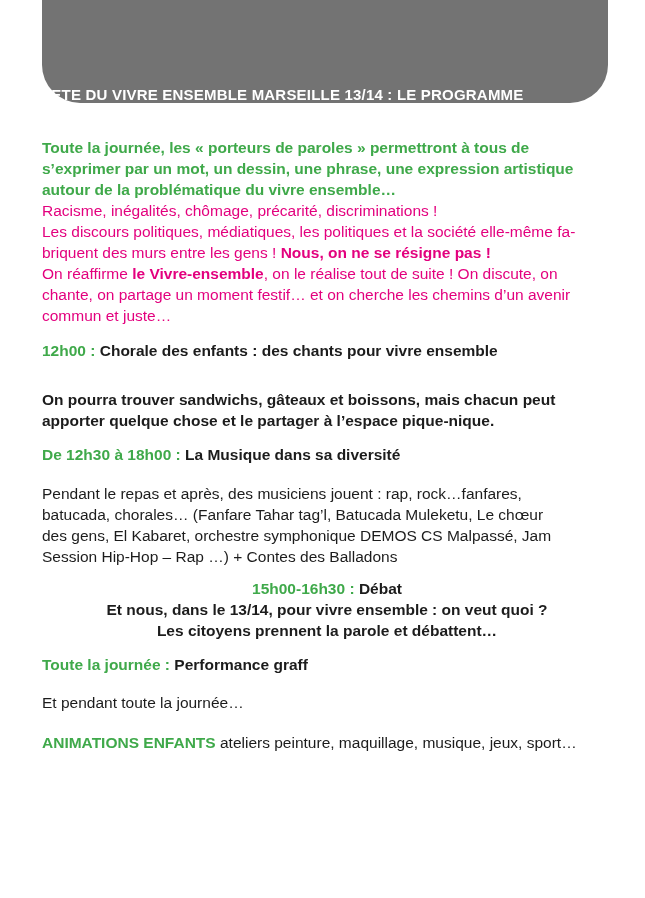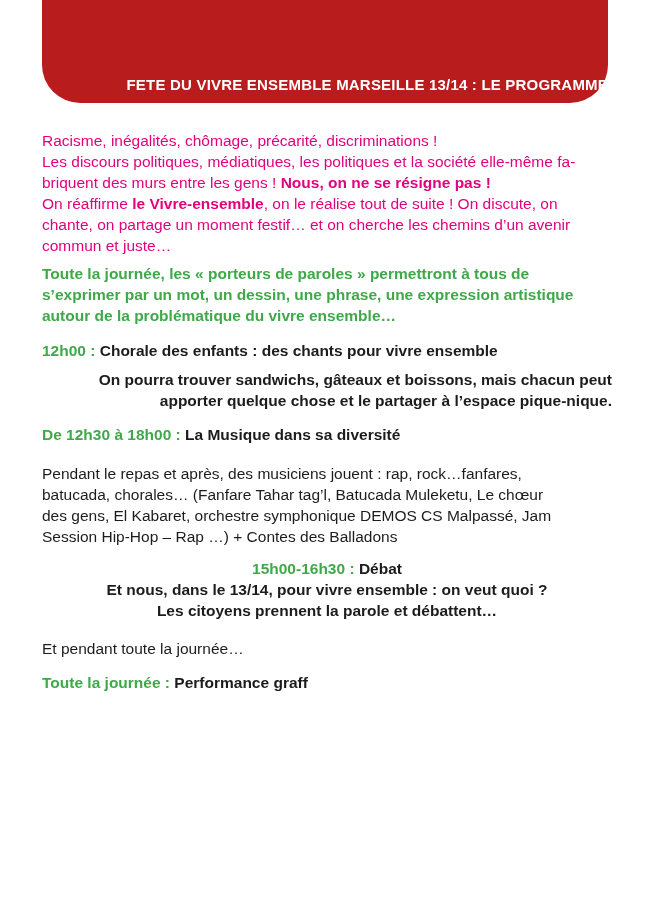--- a/index.html
+++ b/index.html
@@ -7,26 +7,25 @@
     width: 645px; height: 898px;
     background: #ffffff;
     position: relative;
     overflow: hidden;
     font-family: "Liberation Sans", sans-serif;
   }
   .banner {
     position: absolute;
     left: 42px; top: 0;
     width: 566px; height: 103px;
-    background: #b91c1c;
+    background: #737373;
     border-radius: 0 0 38px 38px;
     display: flex;
     align-items: flex-end;
-    justify-content: flex-end;
-    padding-bottom: 10px;
+    justify-content: flex-start;
     box-sizing: border-box;
   }
   .banner-title {
     color: #ffffff;
     font-weight: bold;
     font-size: 15px;
     letter-spacing: 0.2px;
     white-space: nowrap;
   }
   .content {
@@ -38,64 +37,65 @@
     color: #1c1c1c;
   }
   .para { white-space: pre-line; margin: 0; }
   .line { white-space: pre-line; margin: 0; }
   .b { font-weight: bold; }
   .pink { color: #E3007E; }
   .gb { color: #3FA94A; font-weight: bold; }
   .bold-black { font-weight: bold; color: #1c1c1c; }
   .mt-porteurs { margin-top: 7px; }
   .mt-schedule { margin-top: 14px; }
-  .mt-picnic { margin-top: 8px; text-align: right; }
+  .mt-picnic { margin-top: 28px; }
   .mt-musique-h { margin-top: 13px; }
   .mt-musique-d { margin-top: 18px; }
   .mt-debat { margin-top: 11px; text-align: center; }
   .mt-graff { margin-top: 13px; }
   .mt-journee { margin-top: 17px; }
   .mt-animations { margin-top: 19px; }
 </style>
 </head>
 <body>
 
 <header class="banner">
     <div class="banner-title">FETE DU VIVRE ENSEMBLE MARSEILLE 13/14 : LE PROGRAMME</div>
   </header>
 
 <main class="content">
+  <p class="para gb mt-porteurs"><span>Toute la journée, les « porteurs de paroles » permettront à tous de
+s’exprimer par un mot, un dessin, une phrase, une expression artistique
+autour de la problématique du vivre ensemble…</span></p>
+
   <p class="para pink"><span>Racisme, inégalités, chômage, précarité, discriminations !
 Les discours politiques, médiatiques, les politiques et la société elle-même fa-
 briquent des murs entre les gens ! </span><span class="b">Nous, on ne se résigne pas !</span><span>
 On réaffirme </span><span class="b">le Vivre-ensemble</span><span>, on le réalise tout de suite ! On discute, on
 chante, on partage un moment festif… et on cherche les chemins d’un avenir
 commun et juste…</span></p>
-
-  <p class="para gb mt-porteurs"><span>Toute la journée, les « porteurs de paroles » permettront à tous de
-s’exprimer par un mot, un dessin, une phrase, une expression artistique
-autour de la problématique du vivre ensemble…</span></p>
 
   <div class="mt-schedule">
     <div class="line"><span class="gb">12h00 : </span><span class="bold-black">Chorale des enfants : des chants pour vivre ensemble</span></div>
   </div>
 
   <p class="para bold-black mt-picnic"><span>On pourra trouver sandwichs, gâteaux et boissons, mais chacun peut
 apporter quelque chose et le partager à l’espace pique-nique.</span></p>
 
   <p class="para mt-musique-h"><span class="gb">De 12h30 à 18h00 : </span><span class="bold-black">La Musique dans sa diversité</span></p>
 
   <p class="para mt-musique-d"><span>Pendant le repas et après, des musiciens jouent : rap, rock…fanfares,
 batucada, chorales… (Fanfare Tahar tag’l, Batucada Muleketu, Le chœur
 des gens, El Kabaret, orchestre symphonique DEMOS CS Malpassé, Jam
 Session Hip-Hop – Rap …) + Contes des Balladons</span></p>
 
   <p class="para mt-debat"><span class="gb">15h00-16h30 : </span><span class="bold-black">Débat</span><span class="bold-black">
 Et nous, dans le 13/14, pour vivre ensemble : on veut quoi ?
 Les citoyens prennent la parole et débattent…</span></p>
 
+  <p class="para mt-graff"><span class="gb">Toute la journée : </span><span class="bold-black">Performance graff</span></p>
+
   <p class="para mt-journee"><span>Et pendant toute la journée…</span></p>
 
-  <p class="para mt-graff"><span class="gb">Toute la journée : </span><span class="bold-black">Performance graff</span></p>
-
   <div class="mt-animations">
+    <div class="line"><span class="gb">ANIMATIONS ENFANTS </span><span>ateliers peinture, maquillage, musique, jeux, sport…</span></div>
   </div>
 </main>
 
 </body></html>

